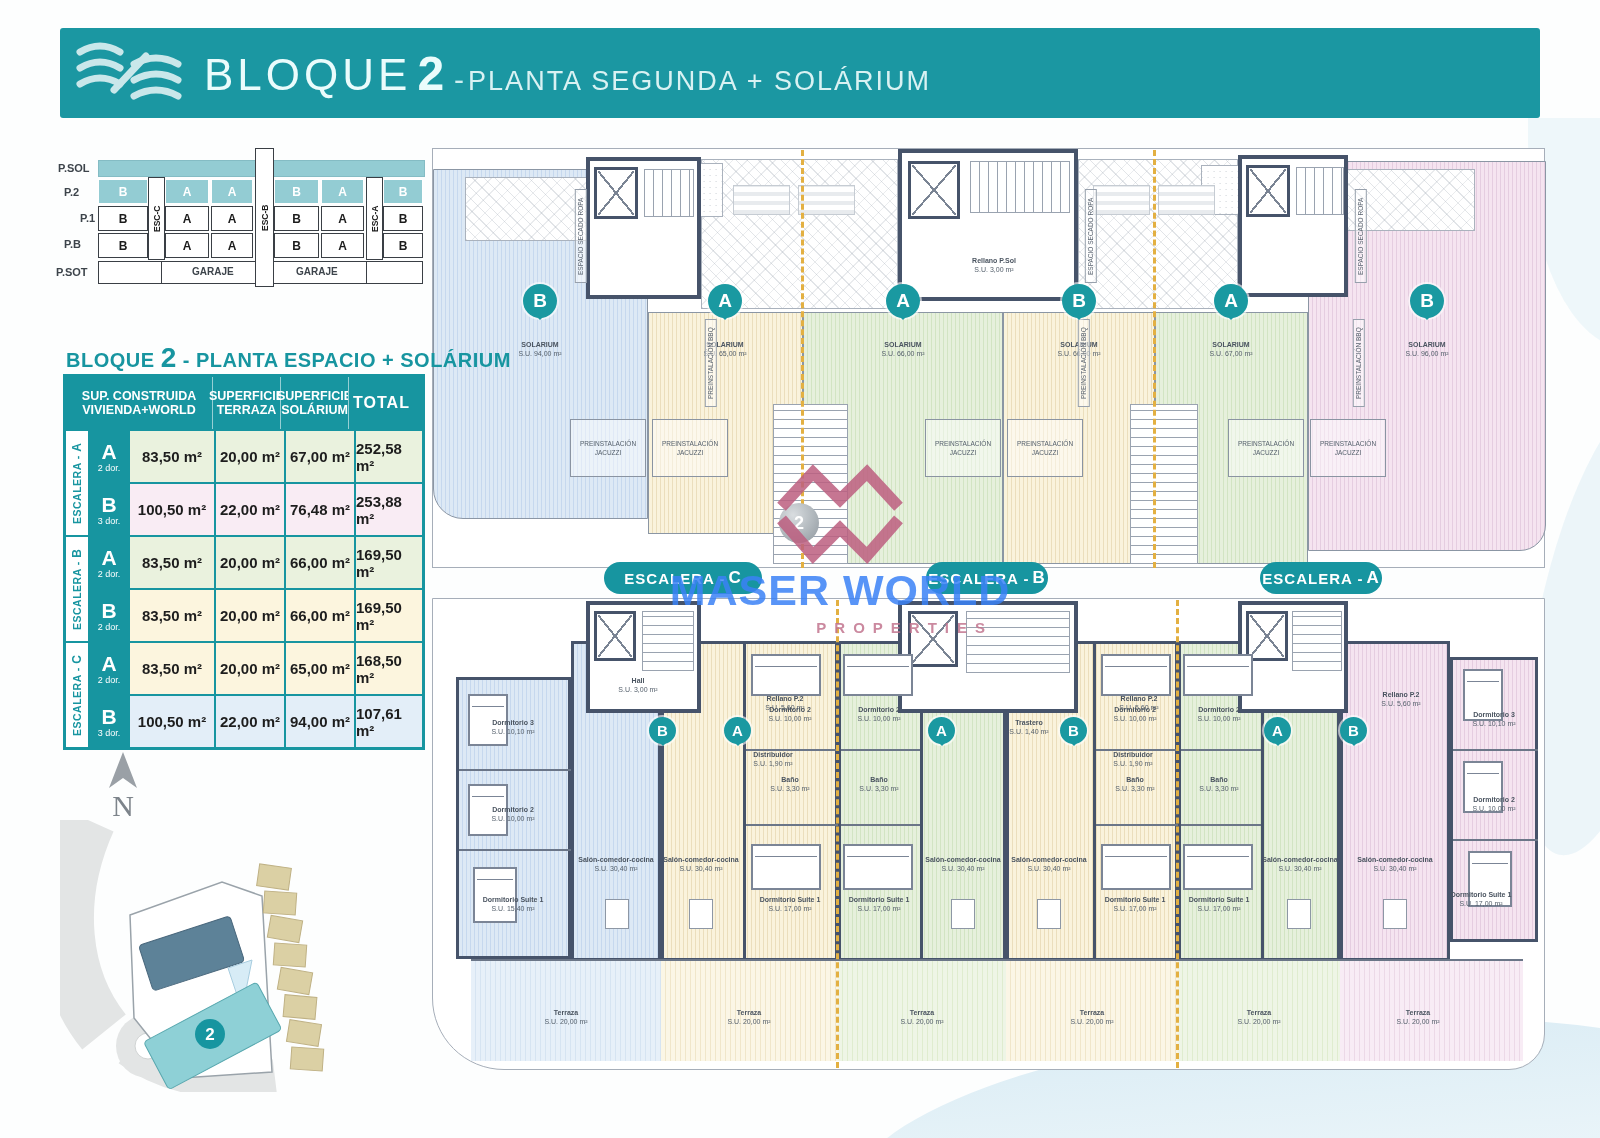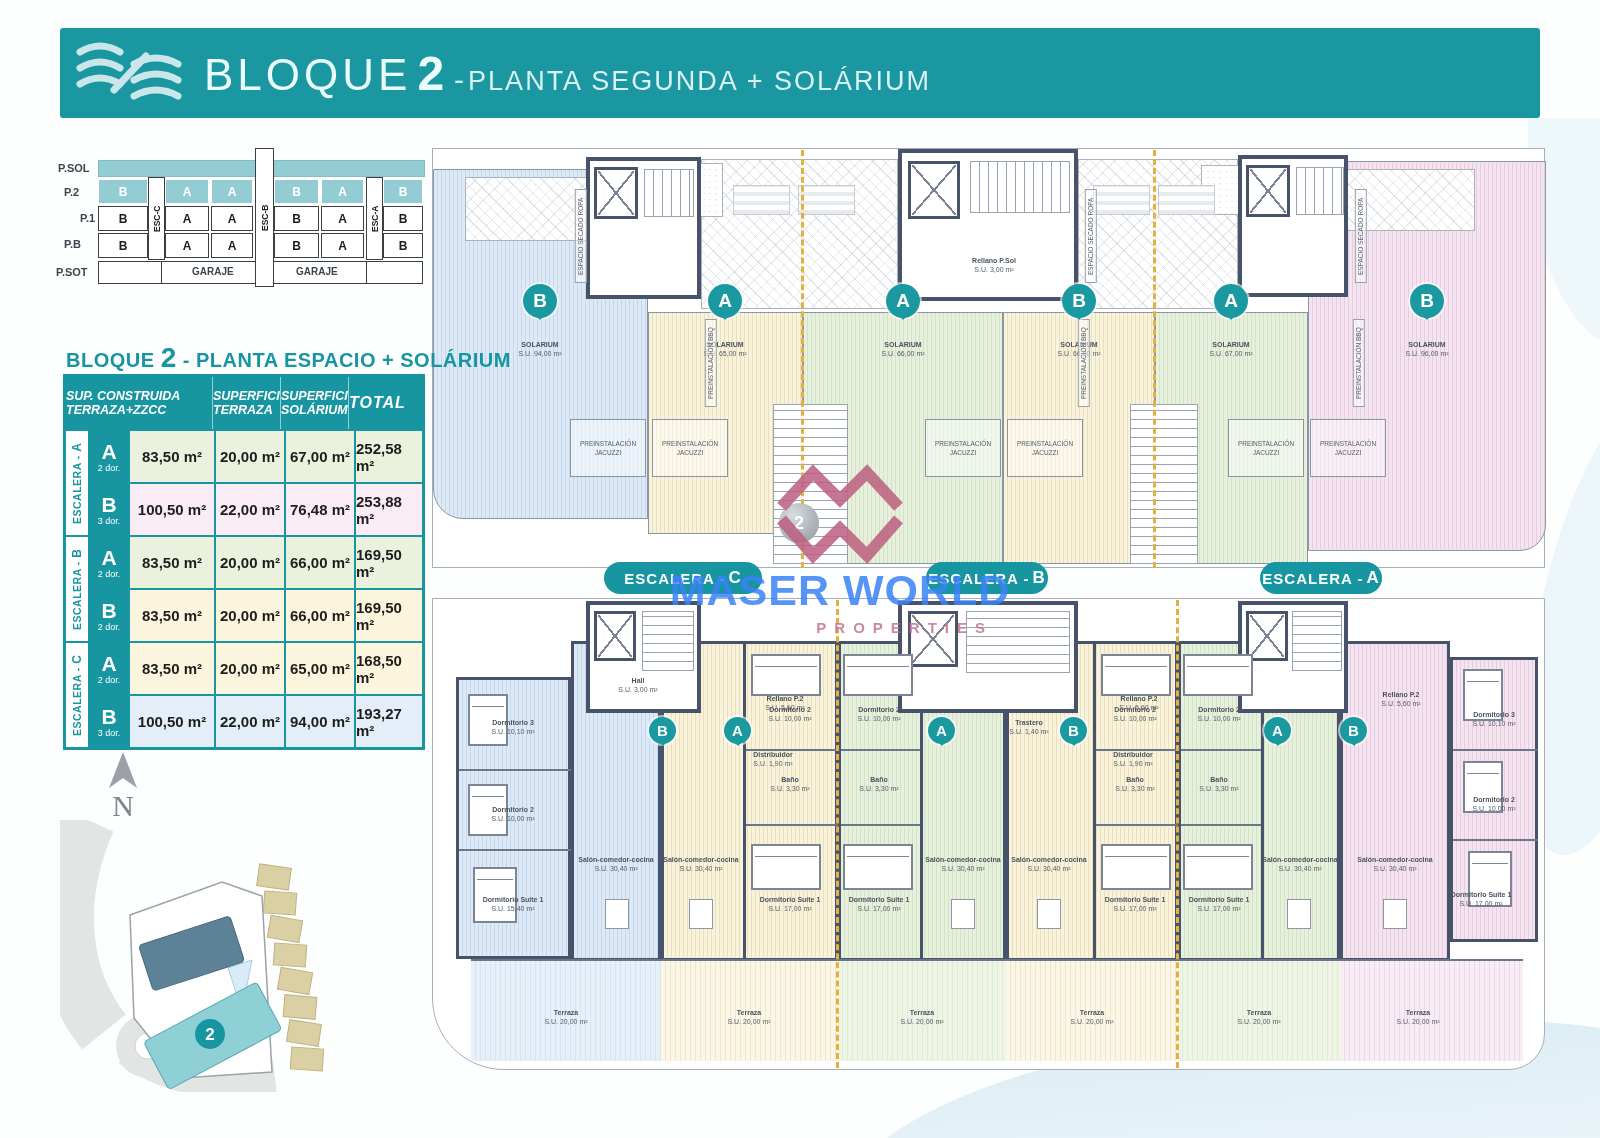--- a/index.html
+++ b/index.html
@@ -24,22 +24,22 @@
   .sd-band{background:#93ccd3;border:1px solid #84bcc4;}
   .sd-esc{background:#fff;border:1px solid #3a3f45;color:#1c1c1c;writing-mode:vertical-rl;
           transform:rotate(180deg);font-size:8.5px;font-weight:bold;display:flex;align-items:center;justify-content:center;z-index:5;}
   .sd-garaje{background:#fff;border:1px solid #3a3f45;}
   .sd-div{position:absolute;width:1px;background:#3a3f45;z-index:5;}
   
   #tbl-title{left:66px;top:342px;font-size:20px;font-weight:bold;color:#1795a0;letter-spacing:.5px;z-index:4;}
   #tbl-title .big{font-size:28px;}
   #mtable{left:63px;top:374px;width:362px;background:#1795a0;border:3px solid #1795a0;box-sizing:border-box;z-index:4;}
   .mt-head{display:grid;grid-template-columns:146px 68px 68px 66px;height:52px;}
-  .mt-hc{background:#1795a0;color:#fff;display:flex;flex-direction:column;justify-content:center;
-         font-weight:bold;font-size:12.5px;line-height:1.15;border-left:1px solid rgba(255,255,255,.55);font-style:italic;}
+  .mt-hc{background:#1795a0;color:#fff;display:flex;flex-direction:column;align-items:center;justify-content:center;
+         font-weight:bold;font-size:12.5px;line-height:1.15;border-left:1px solid rgba(255,255,255,.55);}
   .mt-hc:first-child{border-left:none;}
   .mt-hc .tot{font-size:16px;letter-spacing:1px;}
   .mt-group{display:grid;grid-template-columns:22px 38px 84px 68px 68px 66px;grid-auto-rows:51px;gap:2px;margin-top:2px;}
   .mt-strip{grid-row:span 2;background:#fff;color:#1795a0;writing-mode:vertical-rl;transform:rotate(180deg);
             display:flex;align-items:center;justify-content:center;font-size:10.5px;font-weight:bold;letter-spacing:.5px;}
   .mt-strip b{font-size:12px;}
   .mt-type{background:#1795a0;color:#fff;display:flex;flex-direction:column;align-items:center;justify-content:center;line-height:1;}
   .mt-type .L{font-size:21px;font-weight:bold;}
   .mt-type .d{font-size:9px;margin-top:2px;}
   .mt-val{display:flex;align-items:center;justify-content:center;font-size:15px;font-weight:bold;color:#1d1d1d;}
@@ -175,21 +175,21 @@
   <div class="sd-lab" style="left:192px;top:266px;font-size:10px;z-index:6;">GARAJE</div>
   <div class="sd-lab" style="left:296px;top:266px;font-size:10px;z-index:6;">GARAJE</div>
 
   <div id="tbl-title" class="abs">
     <span>BLOQUE</span> <span class="big">2</span> <span>- PLANTA ESPACIO + SOLÁRIUM</span>
   </div>
   <div id="mtable" class="abs">
     <div class="mt-head">
       <div class="mt-hc">
           <span>SUP. CONSTRUIDA</span>
-          <span>TERRAZA+ZZCC</span>
+          <span>VIVIENDA+WORLD</span>
         </div>
       <div class="mt-hc">
           <span>SUPERFICIE</span>
           <span>TERRAZA</span>
         </div>
       <div class="mt-hc">
           <span>SUPERFICIE</span>
           <span>SOLÁRIUM</span>
         </div>
       <div class="mt-hc">
@@ -253,21 +253,21 @@
       <div class="mt-val rc-cream">20,00 m²</div>
       <div class="mt-val rc-cream">65,00 m²</div>
       <div class="mt-val rc-cream">168,50 m²</div>
       <div class="mt-type">
           <span class="L">B</span>
           <span class="d">3 dor.</span>
         </div>
       <div class="mt-val rc-blue">100,50 m²</div>
       <div class="mt-val rc-blue">22,00 m²</div>
       <div class="mt-val rc-blue">94,00 m²</div>
-      <div class="mt-val rc-blue">193,27 m²</div>
+      <div class="mt-val rc-blue">107,61 m²</div>
     </div>
   </div>
 
   <svg id="compass" class="abs" width="60" height="72">
     <polygon points="28,2 42,38 28,28 14,38" fill="#9aa0a6"></polygon>
     <text x="28" y="66" text-anchor="middle" font-size="30" fill="#7d848b" font-family="Liberation Serif,serif">N</text>
   </svg>
 
   <svg class="abs" style="left:60px;top:820px;z-index:3;" width="330" height="272" viewBox="0 0 330 272">
     <path d="M28 0 C-8 80 2 160 44 212" stroke="#e3e5e5" stroke-width="56" fill="none"></path>

